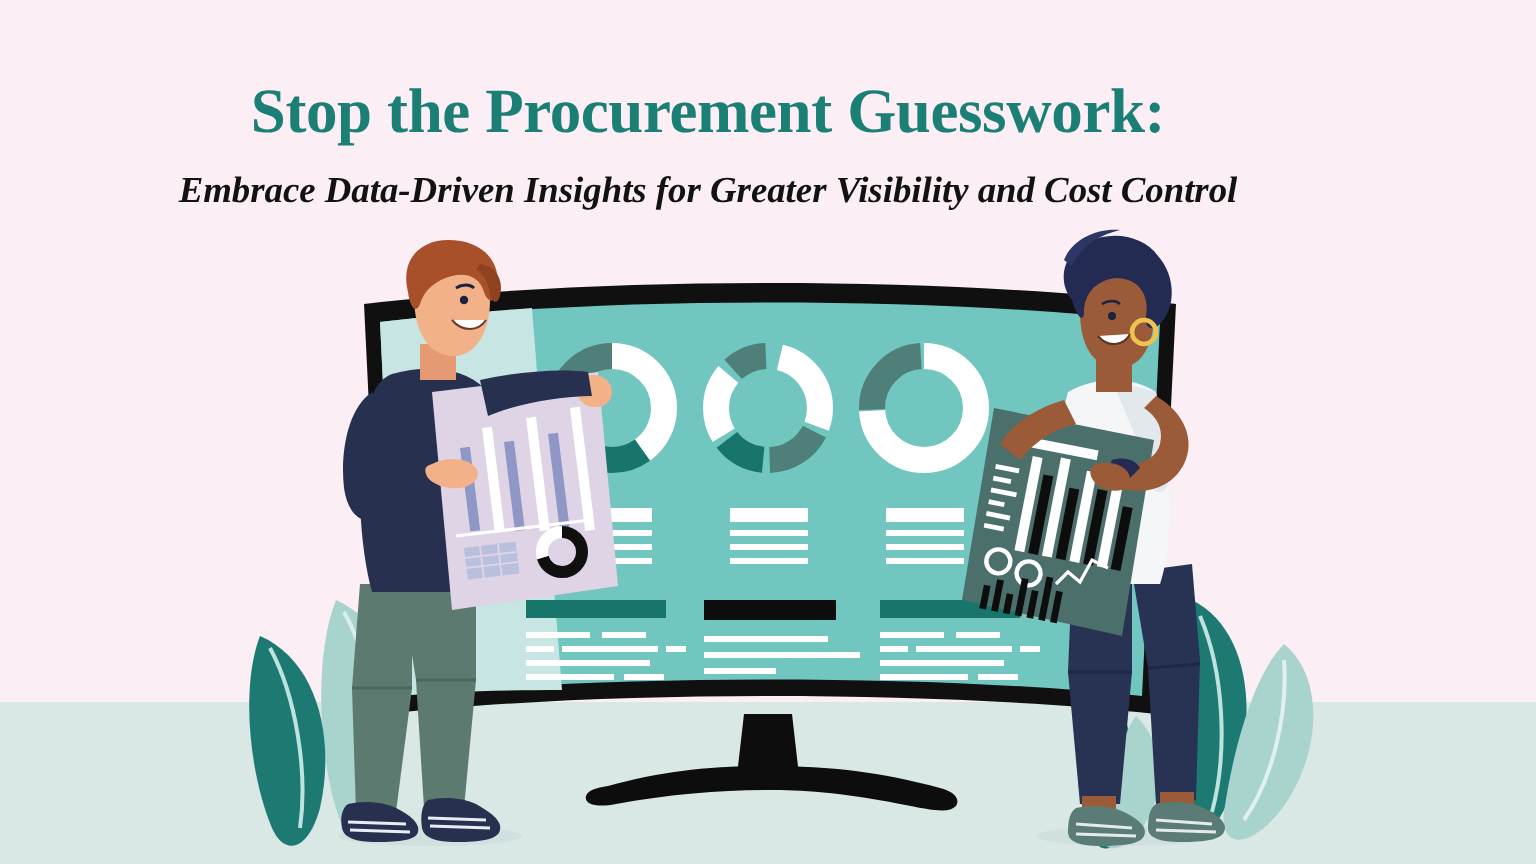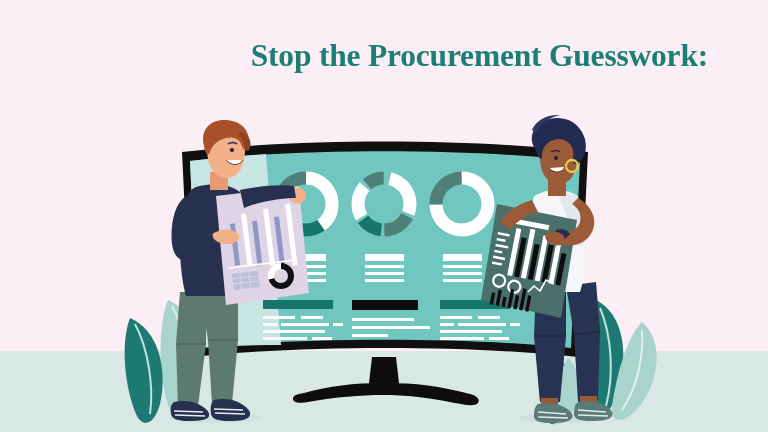--- a/index.html
+++ b/index.html
@@ -28,21 +28,21 @@
     width: 768px;
     height: 81px;
     background: #d9e7e5;
   }
   
   .headline-wrap {
     position: absolute;
     left: 0;
     top: 38px;
     width: 708px;
-    text-align: right;
+    text-align: center;
     z-index: 40;
   }
   .title {
     font-family: "Liberation Serif", serif;
     font-weight: bold;
     font-size: 31.5px;
     line-height: 36px;
     color: #1b7f75;
     letter-spacing: -0.2px;
     margin: 0;
@@ -349,15 +349,16 @@
 
         <path d="M548 232 C 556 230, 564 233, 565 239 C 566 245, 558 247, 551 244
                  C 545 241, 543 234, 548 232 Z" fill="#9b5a38"></path>
       </g>
 
     </svg>
   </div>
 
   <div class="headline-wrap">
     <h1 class="title">Stop the Procurement Guesswork:</h1>
+    <h2 class="subtitle">Embrace Data-Driven Insights for Greater Visibility and Cost Control</h2>
   </div>
 
 </div>
 
 </body></html>

